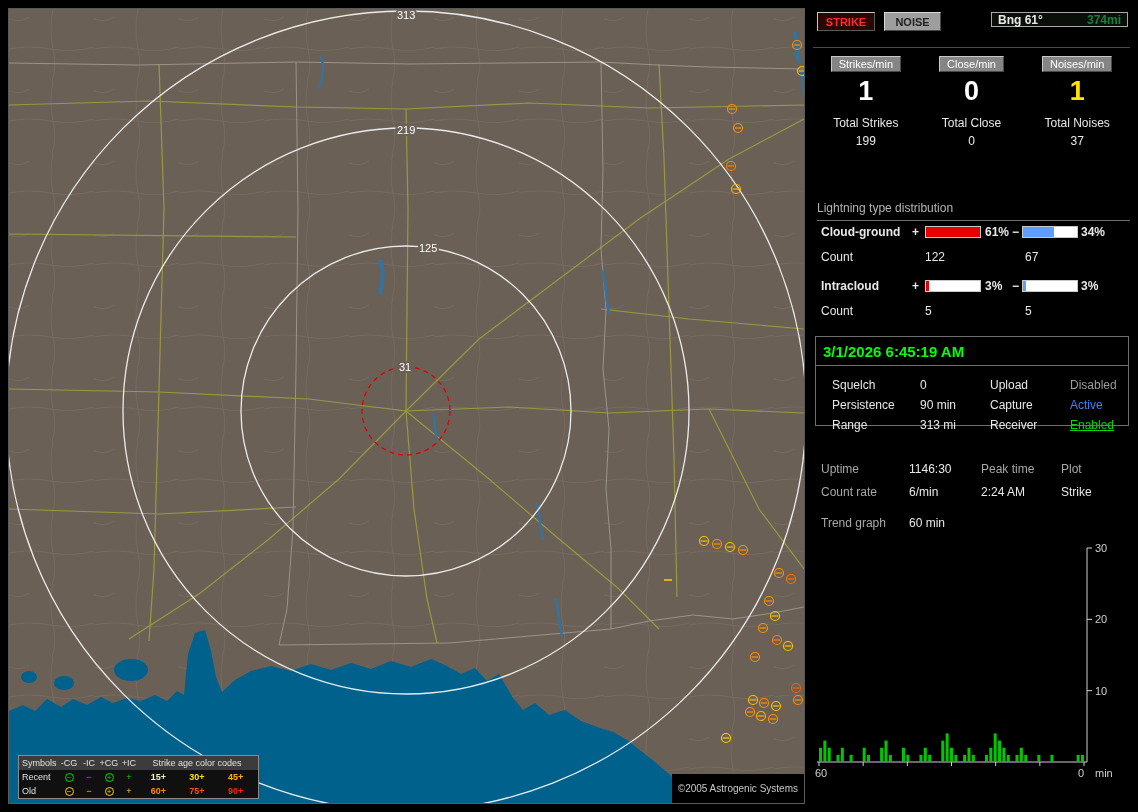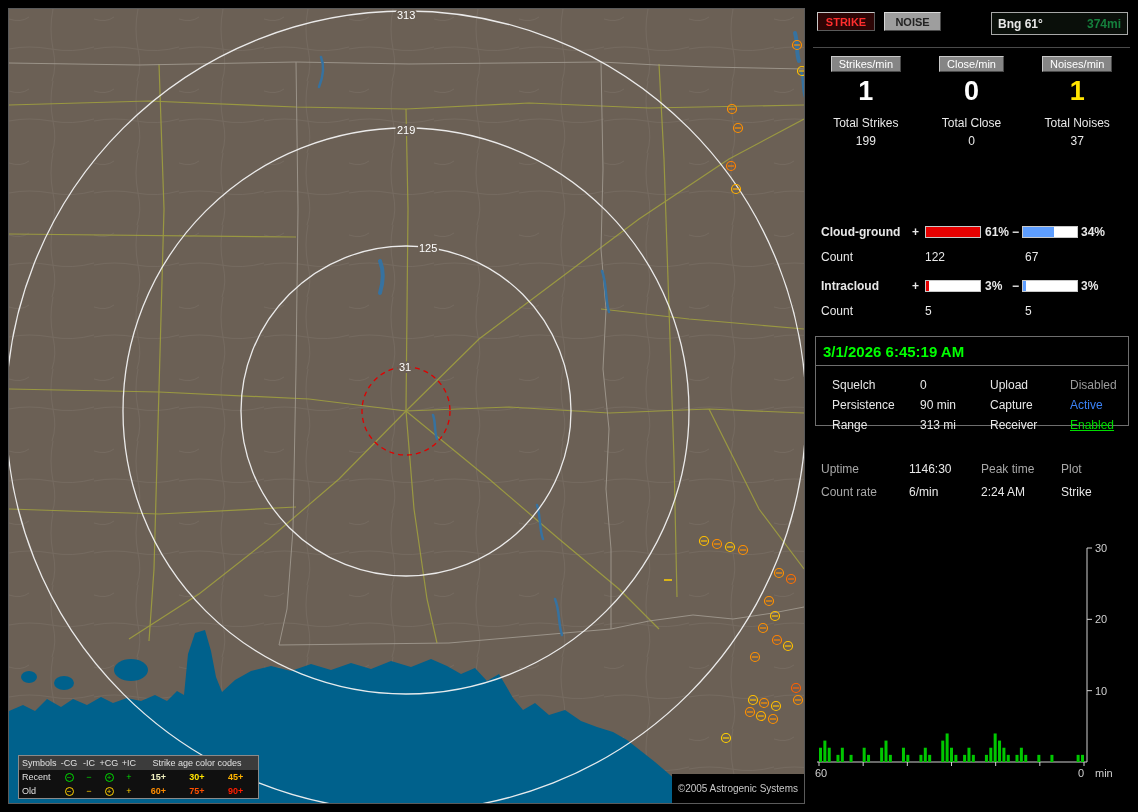--- a/index.html
+++ b/index.html
@@ -26,21 +26,21 @@
     font-size:10px;padding:9px 6px}
   
   .sidebar{position:absolute;left:813px;top:8px;width:317px;height:796px;font-size:12px}
   .toolbar{position:absolute;left:2px;top:4px;right:0;height:22px}
   .btn{position:absolute;top:0;height:19px;font-size:11px;font-weight:bold;
     font-family:"Liberation Sans",sans-serif;cursor:pointer}
   .btn.strike{left:2px;width:58px;background:#2c0505;color:#ff2e2e;
     border:1px solid;border-color:#c8c8c8 #5a5a5a #5a5a5a #c8c8c8}
   .btn.noise{left:69px;width:57px;background:#9e9e9e;color:#222;
     border:1px solid;border-color:#d8d8d8 #4a4a4a #4a4a4a #d8d8d8}
-  .bearing{position:absolute;left:176px;right:2px;top:0;height:23px;background:#0a0f0a;
+  .bearing{position:absolute;left:176px;right:2px;top:0;height:15px;background:#0a0f0a;
     border:1px solid #a8a8a8;display:flex;justify-content:space-between;align-items:center;
     padding:0 6px;font-weight:bold}
   .green{color:#15803d}
   .hr{position:absolute;left:0;right:0;top:39px;border-top:1px solid #4a4a4a}
   .rates{position:absolute;left:0;right:0;top:48px;display:flex;text-align:center}
   .rate-col{flex:1;display:flex;flex-direction:column;align-items:center}
   .rate-label{display:inline-block;background:#858585;color:#fff;font-size:11px;
     padding:1px 7px;border:1px solid;border-color:#c8c8c8 #4a4a4a #4a4a4a #c8c8c8}
   .rate-value{font-size:27px;font-weight:bold;margin-top:4px;line-height:30px}
   .total-label{margin-top:10px}
@@ -321,20 +321,21 @@
       <div class="total-value">0</div>
     </div>
     <div class="rate-col">
       <span class="rate-label">Noises/min</span>
       <div class="rate-value" style="color: rgb(255, 228, 0);">1</div>
       <div class="total-label">Total Noises</div>
       <div class="total-value">37</div>
     </div>
   </div>
 
+  <div class="dist-title">Lightning type distribution</div>
 
   <div class="dist-row r1">
     <span class="dist-name">Cloud-ground</span>
     <span class="sign p">+</span>
     <span class="bar b1">
         <span class="bar-fill" style="background: rgb(230, 0, 0); width: 100%;"></span>
       </span>
     <span class="pct p1">61%</span>
     <span class="sign m">−</span>
     <span class="bar b2">
@@ -389,20 +390,26 @@
     <span class="glabel">Uptime</span>
     <span>1146:30</span>
     <span class="glabel">Peak time</span>
     <span class="glabel">Plot</span>
   </div>
   <div class="stat-row s2">
     <span class="glabel">Count rate</span>
     <span>6/min</span>
     <span>2:24 AM</span>
     <span>Strike</span>
+  </div>
+  <div class="stat-row s3">
+    <span class="glabel">Trend graph</span>
+    <span>60 min</span>
+    <span></span>
+      <span></span>
   </div>
 
   <svg id="trend-svg" width="313" height="247">
       <line x1="272" y1="10" x2="272" y2="224" stroke="#d0d0d0"></line>
       <line x1="2" y1="224" x2="272" y2="224" stroke="#d0d0d0"></line>
       <line x1="272" y1="152.66666666666666" x2="277" y2="152.66666666666666" stroke="#d0d0d0"></line>
       <text x="280" y="156.66666666666666" fill="#d0d0d0" font-size="11">10</text>
       <line x1="272" y1="81.33333333333331" x2="277" y2="81.33333333333331" stroke="#d0d0d0"></line>
       <text x="280" y="85.33333333333331" fill="#d0d0d0" font-size="11">20</text>
       <line x1="272" y1="10" x2="277" y2="10" stroke="#d0d0d0"></line>

